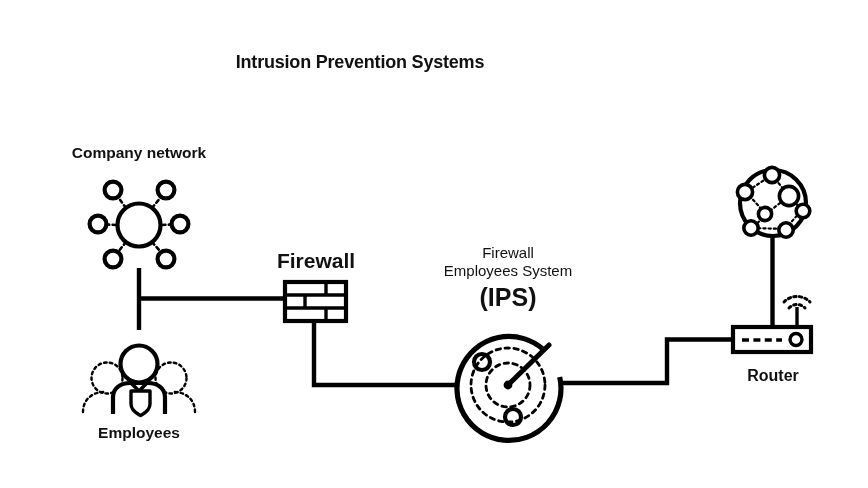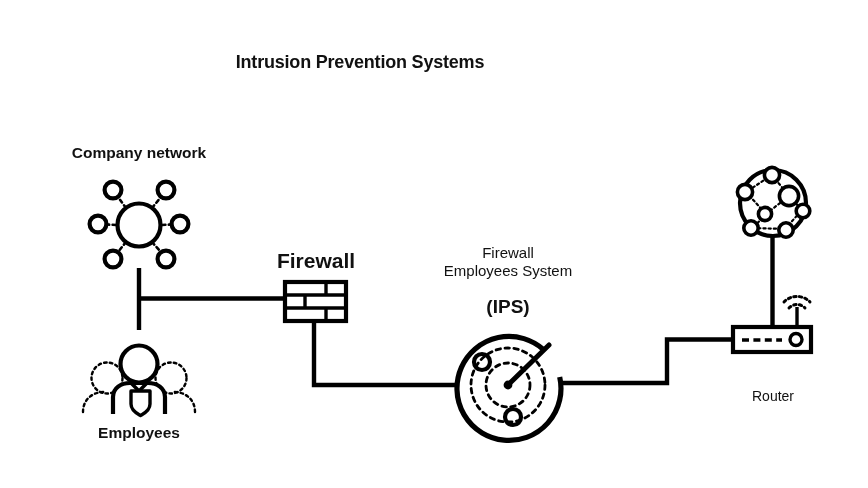--- a/index.html
+++ b/index.html
@@ -65,37 +65,37 @@
   }
   #label-ips {
     left: 388px;
     top: 244px;
     width: 240px;
     font-size: 15px;
     font-weight: normal;
   }
   #label-ips .ips-abbr {
     display: block;
-    font-size: 19px;
-    font-weight: bold;
-    margin-top: 14px;
+    font-size: 25px;
+    font-weight: bold;
+    margin-top: 1px;
   }
   #label-internet {
     left: 693px;
     top: 141px;
     width: 160px;
     font-size: 15.5px;
     font-weight: bold;
   }
   #label-router {
     left: 692px;
-    top: 388px;
+    top: 366px;
     width: 162px;
-    font-size: 14px;
-    font-weight: normal;
+    font-size: 16px;
+    font-weight: bold;
   }
 </style>
 </head>
 <body>
 
 <div id="canvas">
 
   <svg id="diagram" viewBox="0 0 868 488" xmlns="http://www.w3.org/2000/svg">
 
     <g fill="none" stroke="#000000" stroke-width="4.4" stroke-linecap="butt">

